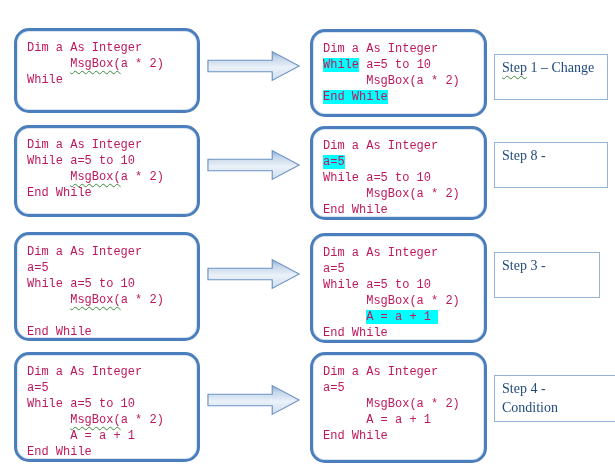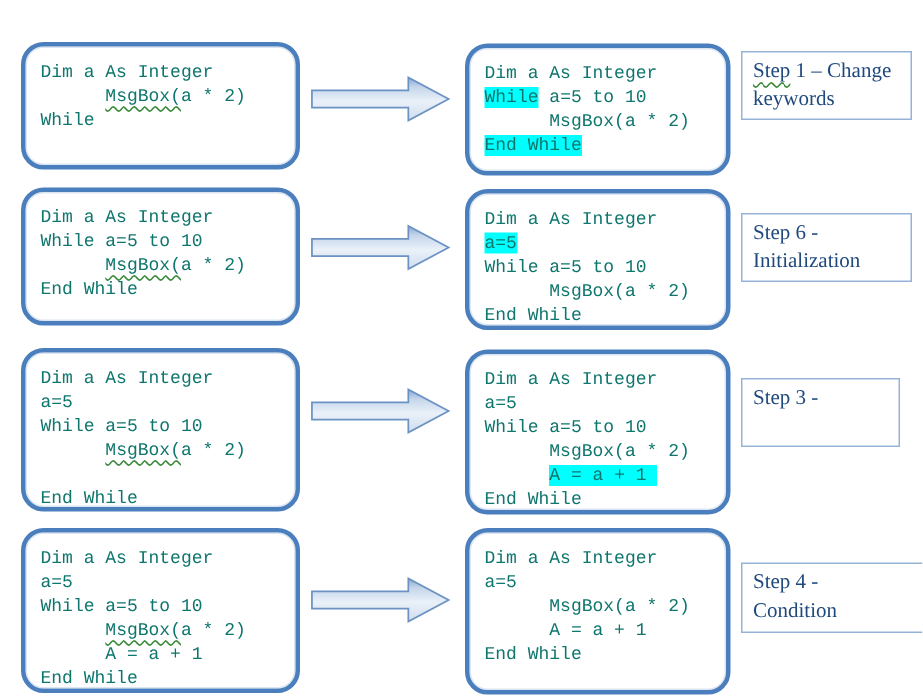--- a/index.html
+++ b/index.html
@@ -1,34 +1,34 @@
 <!DOCTYPE html>
 <html><head>
 <meta charset="utf-8">
 <style>
   html,body{margin:0;padding:0;background:#ffffff;}
   .canvas{position:relative;width:615px;height:465px;background:#ffffff;overflow:hidden;
           font-family:"Liberation Sans",sans-serif;}
   .codebox{position:absolute;background:#ffffff;border:3px solid #4a7ebc;border-radius:15px;
            padding:9px 5px 5px 10px;font-family:"Liberation Mono",monospace;font-size:12px;
-           line-height:16px;color:#0f766e;white-space:pre;box-sizing:border-box;
+           line-height:16px;color:#be185d;white-space:pre;box-sizing:border-box;
            box-shadow:inset 0 0 0 1px #dce6f2;}
   .ln{white-space:pre;}
   .hl{background:#00ffff;}
   .sq{text-decoration-line:underline;text-decoration-style:wavy;text-decoration-color:#3a8a3a;
       text-decoration-thickness:1px;text-underline-offset:3px;}
   .arrow{position:absolute;width:94px;height:32px;}
   .stepbox{position:absolute;background:#ffffff;border:1px solid #95b3d7;box-sizing:border-box;
            padding:3px 7px;font-family:"Liberation Serif",serif;font-size:14px;line-height:19px;
            color:#1f497d;}
   
   .pos-l1{left:14px;top:28px;width:186px;height:85px;}
   .pos-a1{left:207px;top:50px;}
   .pos-r1{left:310px;top:29px;width:177px;height:88px;}
-  .pos-s1{left:494px;top:34px;width:114px;height:46px;}
+  .pos-s1{left:494px;top:54px;width:114px;height:46px;}
   
   .pos-l2{left:14px;top:125px;width:186px;height:92px;}
   .pos-a2{left:207px;top:149px;}
   .pos-r2{left:310px;top:126px;width:177px;height:94px;}
   .pos-s2{left:494px;top:142px;width:114px;height:46px;}
   
   .pos-l3{left:14px;top:232px;width:186px;height:109px;}
   .pos-a3{left:207px;top:258px;}
   .pos-r3{left:310px;top:233px;width:177px;height:110px;}
   .pos-s3{left:494px;top:252px;width:106px;height:46px;}
@@ -51,31 +51,29 @@
         <stop offset="22%" stop-color="#c4d5ea"></stop>
         <stop offset="55%" stop-color="#eaf1f9"></stop>
         <stop offset="100%" stop-color="#cfddee"></stop>
       </linearGradient>
     </defs>
     <polygon points="1,10 68,10 68,1 96,16 68,31 68,22 1,22" fill="url(#agrad)" stroke="#6b92c3" stroke-width="1.2"></polygon>
   </svg>
   <div class="codebox pos-r1"><div class="ln"><span>Dim a As Integer</span></div><div class="ln"><span class="hl">While</span><span> a=5 to 10</span></div><div class="ln"><span>      MsgBox(a * 2)</span></div><div class="ln"><span class="hl">End While</span></div></div>
   <div class="stepbox pos-s1">
       <div class="ln"><span class="sq">Step</span><span> 1 – Change</span></div>
-      <div class="ln"><span>keywords</span></div>
     </div>
 
   <div class="codebox pos-l2"><div class="ln"><span>Dim a As Integer</span></div><div class="ln"><span>While a=5 to 10</span></div><div class="ln"><span>      </span><span class="sq">MsgBox(</span><span>a * 2)</span></div><div class="ln"><span>End While</span></div></div>
   <svg class="arrow pos-a2" viewBox="0 0 98 32">
     <polygon points="1,10 68,10 68,1 96,16 68,31 68,22 1,22" fill="url(#agrad)" stroke="#6b92c3" stroke-width="1.2"></polygon>
   </svg>
   <div class="codebox pos-r2"><div class="ln"><span>Dim a As Integer</span></div><div class="ln"><span class="hl">a=5</span></div><div class="ln"><span>While a=5 to 10</span></div><div class="ln"><span>      MsgBox(a * 2)</span></div><div class="ln"><span>End While</span></div></div>
   <div class="stepbox pos-s2">
-      <div class="ln"><span>Step 6 -</span></div>
-      <div class="ln"><span>Initialization</span></div>
+      <div class="ln"><span>Step 8 -</span></div>
     </div>
 
   <div class="codebox pos-l3"><div class="ln"><span>Dim a As Integer</span></div><div class="ln"><span>a=5</span></div><div class="ln"><span>While a=5 to 10</span></div><div class="ln"><span>      </span><span class="sq">MsgBox(</span><span>a * 2)</span></div><div class="ln">&nbsp;</div><div class="ln"><span>End While</span></div></div>
   <svg class="arrow pos-a3" viewBox="0 0 98 32">
     <polygon points="1,10 68,10 68,1 96,16 68,31 68,22 1,22" fill="url(#agrad)" stroke="#6b92c3" stroke-width="1.2"></polygon>
   </svg>
   <div class="codebox pos-r3"><div class="ln"><span>Dim a As Integer</span></div><div class="ln"><span>a=5</span></div><div class="ln"><span>While a=5 to 10</span></div><div class="ln"><span>      MsgBox(a * 2)</span></div><div class="ln"><span>      </span><span class="hl">A = a + 1 </span></div><div class="ln"><span>End While</span></div></div>
   <div class="stepbox pos-s3">
       <div class="ln"><span>Step 3 -</span></div>
     </div>

